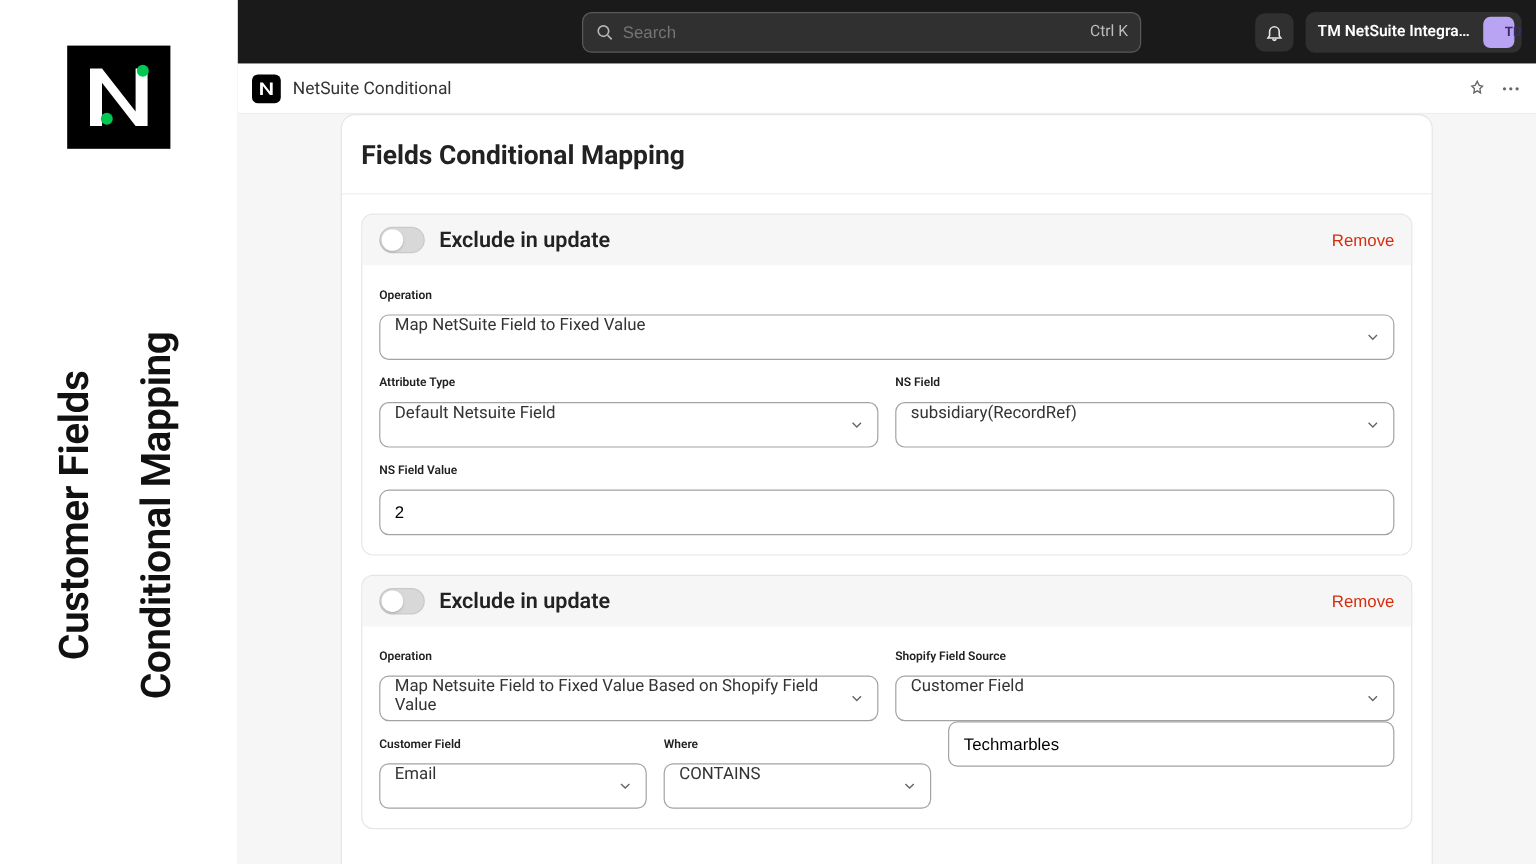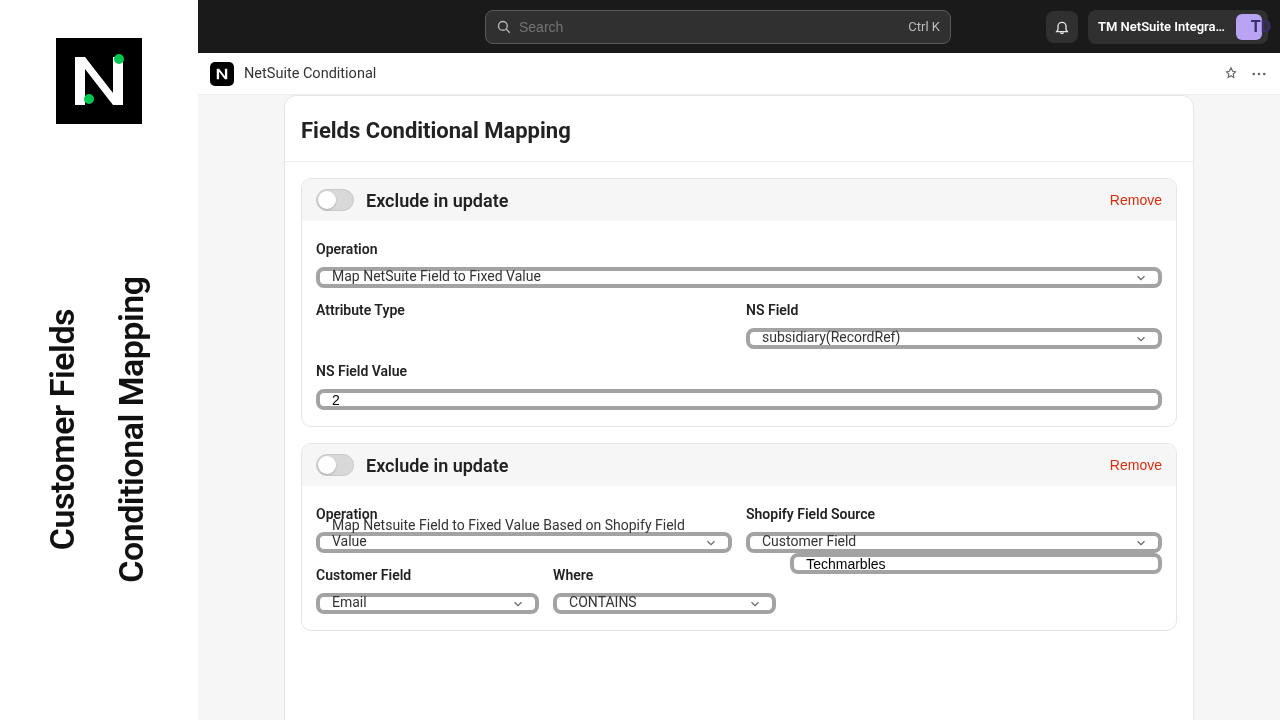--- a/index.html
+++ b/index.html
@@ -85,21 +85,21 @@
     display: flex; align-items: center; gap: 8px;
     background: #303030; border-radius: 8px;
     padding: 0 6px 0 10px;
     color: #fff; font-size: 13px; font-weight: 600;
     max-width: 180px;
   }
   .org-avatar {
     width: 26px; height: 26px; border-radius: 6px;
     background: #b9a4f4; color: #3b2d6b;
     display: flex; align-items: center; justify-content: center;
-    font-size: 16px; font-weight: 700; padding-left: 24px;
+    font-size: 11px; font-weight: 700; padding-left: 24px;
   }
 
   .crumb-bar {
     height: 42px; background: #fff;
     display: flex; align-items: center;
     padding: 0 12px; gap: 10px;
     border-bottom: 1px solid #eee;
   }
   .crumb-icon {
     width: 24px; height: 24px; border-radius: 5px; background: #000; color: #fff;
@@ -144,32 +144,32 @@
   .rule-head-label { font-size: 18px; font-weight: 600; color: #222; }
   .remove-link {
     margin-left: auto; color: #d82c0d; font-size: 14px;
     cursor: pointer; background: none; border: 0;
   }
   .rule-body { padding: 6px 14px 16px 14px; }
   .row { display: flex; gap: 14px; }
   .col { flex: 1; display: flex; flex-direction: column; }
   .col-sm { flex: 0.6; display: flex; flex-direction: column; }
   .field-label {
-    font-size: 14px; font-weight: 600; color: #222;
+    font-size: 10px; font-weight: 600; color: #222;
     margin-top: 14px; margin-bottom: 10px;
   }
 
   .select, .text-input {
-    height: 21px; width: 100%;
-    border: 4px solid #a3a3a3;
+    height: 38px; width: 100%;
+    border: 1px solid #a3a3a3;
     border-radius: 8px;
     background: #fff;
     padding: 0 36px 0 12px;
     font-size: 14px; color: #333;
-    display: flex; align-items: flex-end;
+    display: flex; align-items: flex-start;
     position: relative;
   }
   .select .chev {
     position: absolute; right: 10px; top: 50%; transform: translateY(-50%);
     color: #666;
   }
   .text-input input {
     border: 0; outline: 0; width: 100%; height: 100%; font-size: 14px; background: transparent;
   }
 
@@ -278,20 +278,28 @@
             <span class="chev icon">
                 <svg width="14" height="14" viewBox="0 0 24 24" fill="none" stroke="#666" stroke-width="2">
                   <polyline points="6 9 12 15 18 9"></polyline>
                 </svg>
               </span>
           </div>
 
           <div class="row">
             <div class="col">
               <div class="field-label">Attribute Type</div>
+              <div class="select">
+                <span>Default Netsuite Field</span>
+                <span class="chev icon">
+                    <svg width="14" height="14" viewBox="0 0 24 24" fill="none" stroke="#666" stroke-width="2">
+                      <polyline points="6 9 12 15 18 9"></polyline>
+                    </svg>
+                  </span>
+              </div>
             </div>
             <div class="col">
               <div class="field-label">NS Field</div>
               <div class="select">
                 <span>subsidiary(RecordRef)</span>
                 <span class="chev icon">
                     <svg width="14" height="14" viewBox="0 0 24 24" fill="none" stroke="#666" stroke-width="2">
                       <polyline points="6 9 12 15 18 9"></polyline>
                     </svg>
                   </span>

